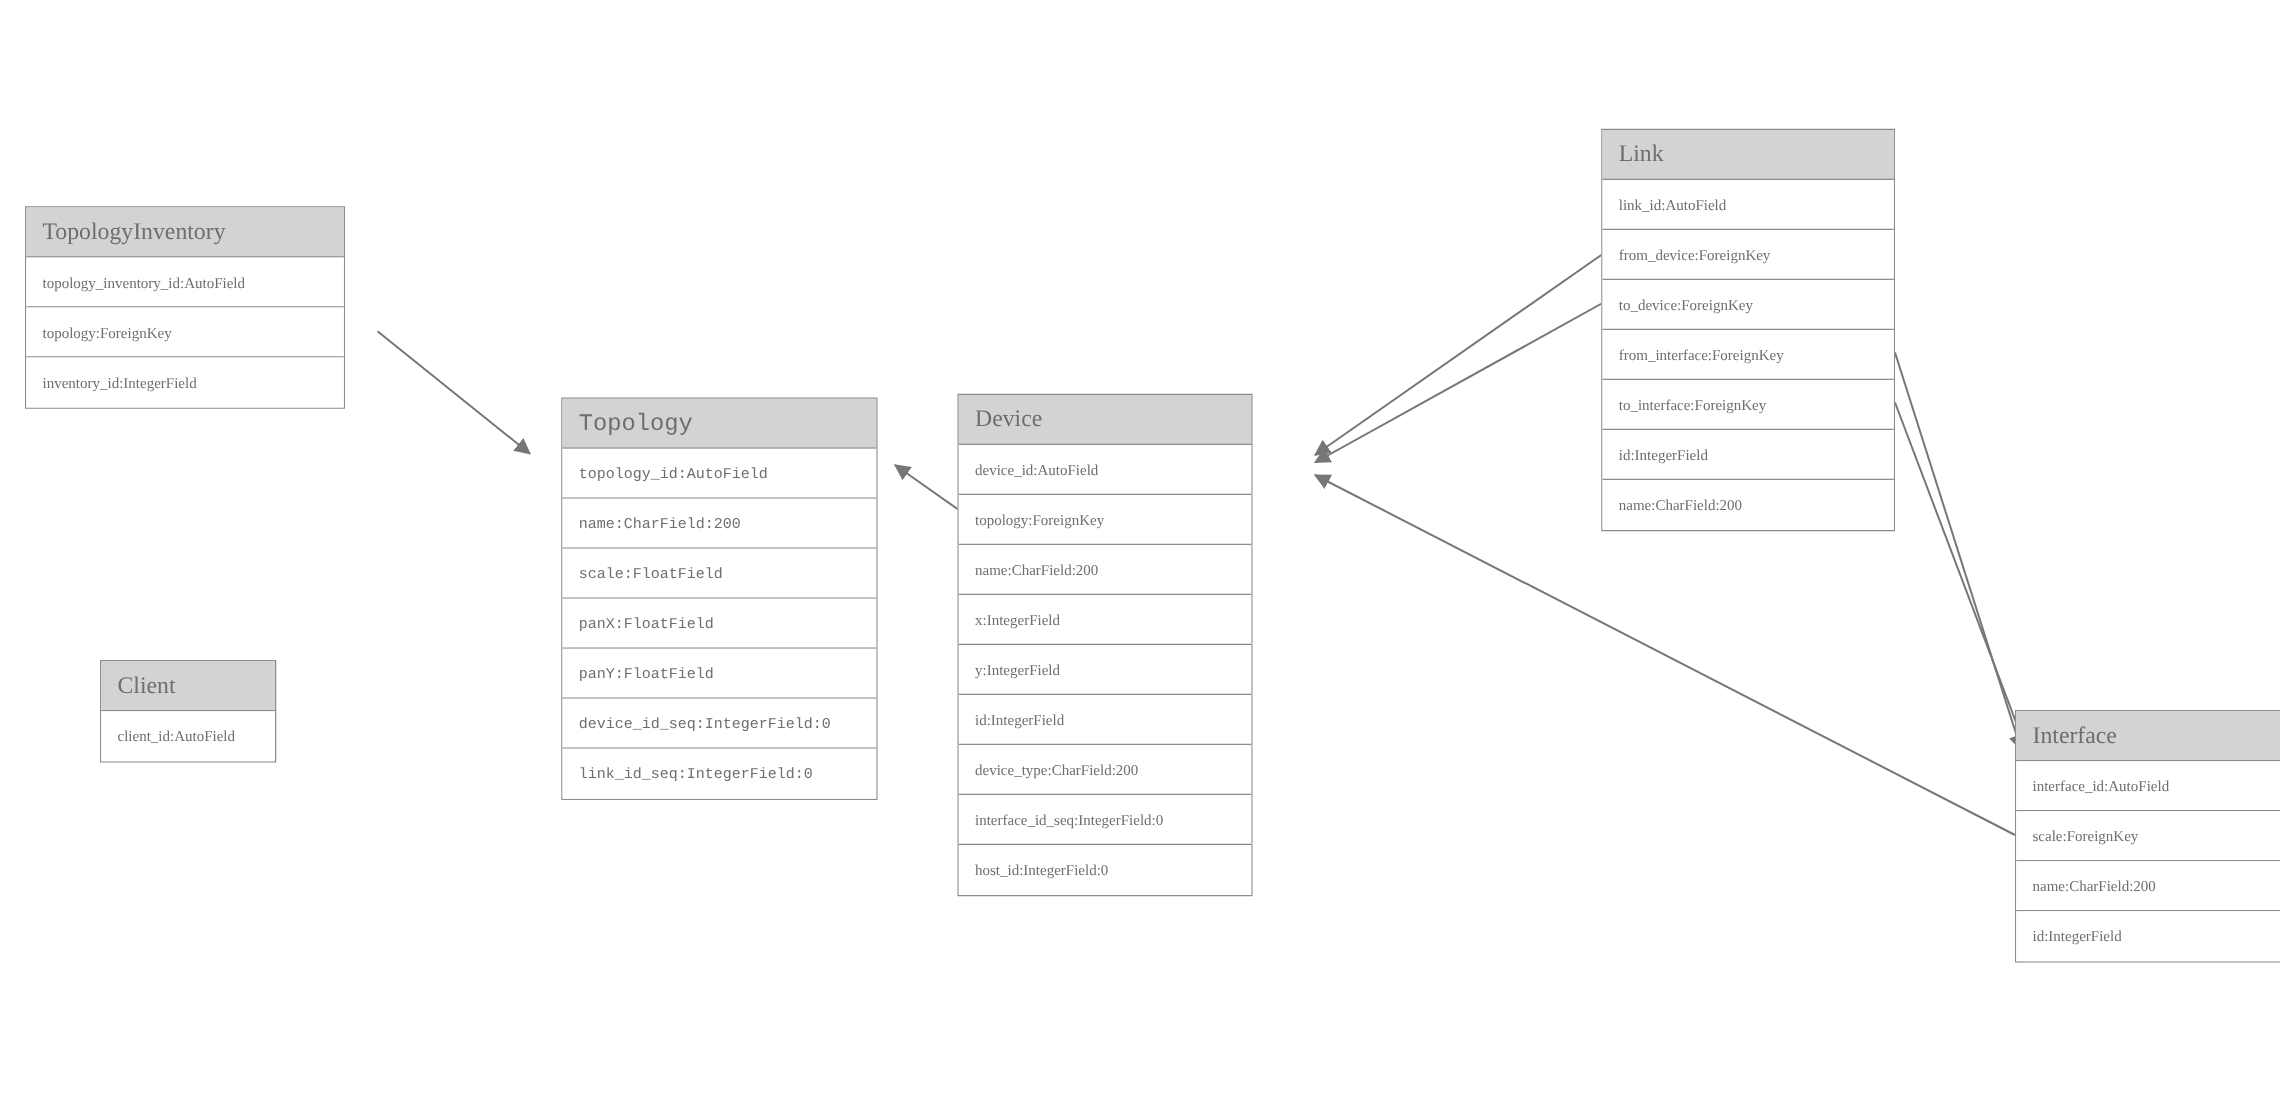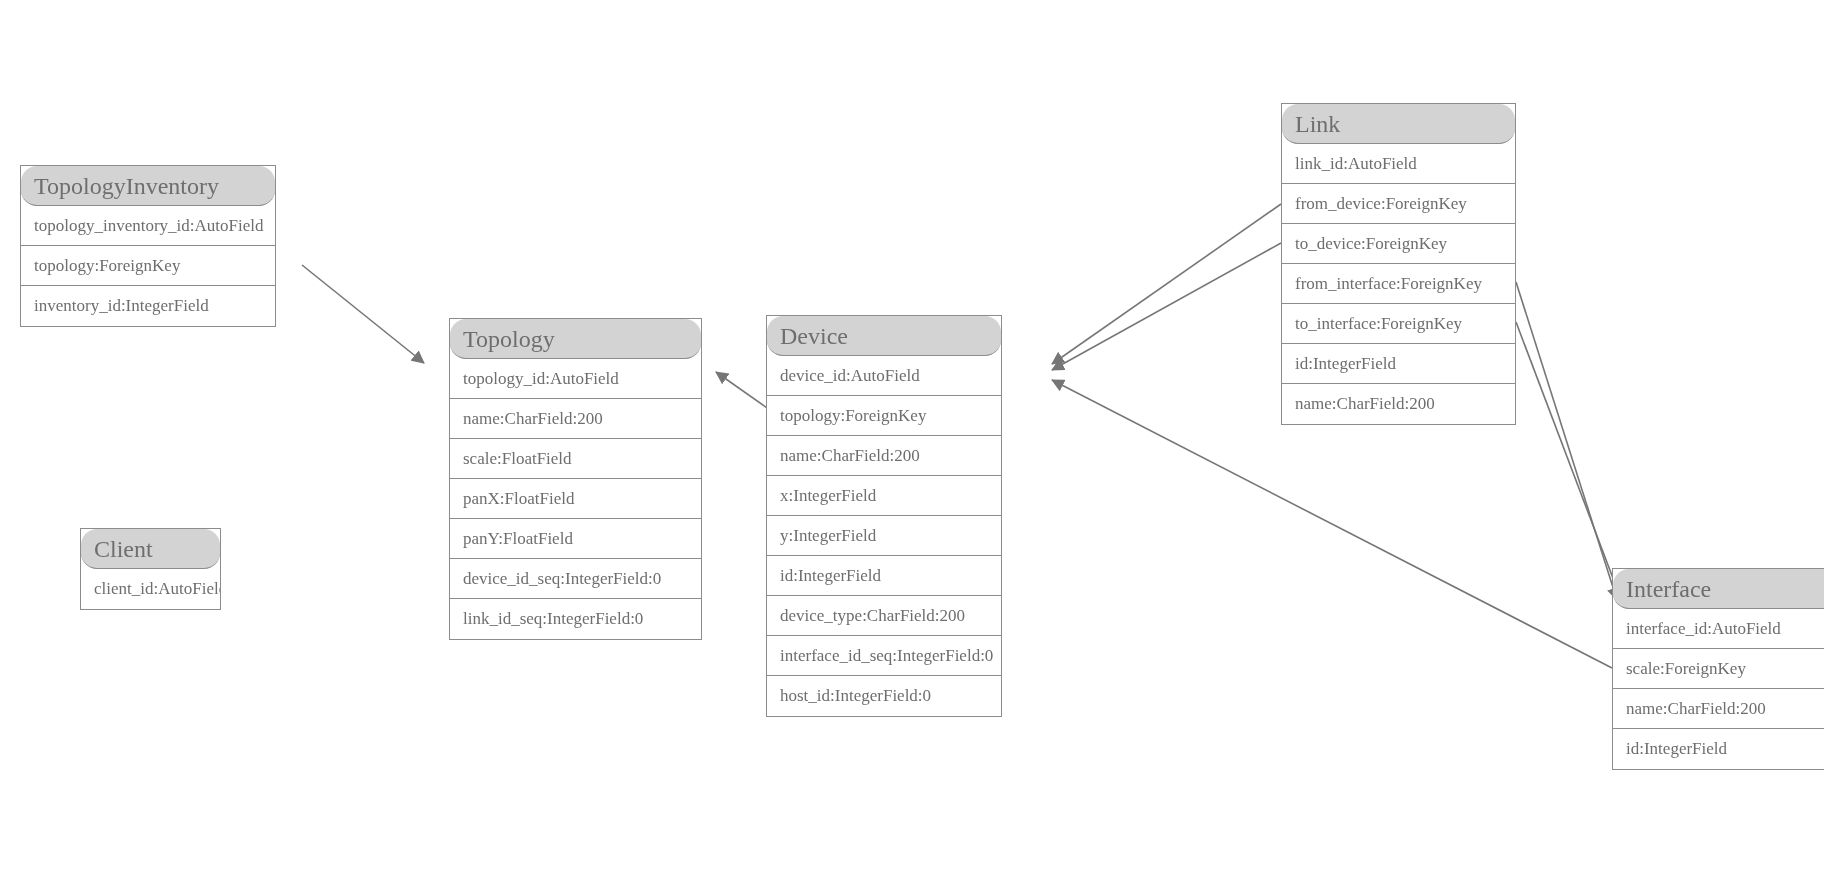--- a/index.html
+++ b/index.html
@@ -33,33 +33,32 @@
     position: absolute;
     box-sizing: border-box;
     border: 1px solid #8c8c8c;
     background: #ffffff;
   }
   .entity-header {
     box-sizing: border-box;
     background: #d3d3d3;
     border-bottom: 1px solid #8c8c8c;
     color: #6e6e6e;
-    font-size: 24px;
+    font-size: 19px;
     line-height: 40px;
     height: 40px;
     padding: 0 0 0 13px;
     white-space: nowrap;
     overflow: hidden;
-    border-radius: 16px;
   }
   .entity-field {
     box-sizing: border-box;
     border-bottom: 1px solid #8c8c8c;
     color: #6e6e6e;
-    font-size: 17px;
+    font-size: 12px;
     line-height: 40px;
     height: 40px;
     padding: 0 0 0 13px;
     white-space: nowrap;
     overflow: hidden;
     background: #ffffff;
   }
   .entity-field.last {
     border-bottom: none;
   }
@@ -96,21 +95,21 @@
     <div class="entity-field">topology_inventory_id:AutoField</div>
     <div class="entity-field">topology:ForeignKey</div>
     <div class="entity-field last">inventory_id:IntegerField</div>
   </div>
 
   <div class="entity" style="left:80px; top:528px; width:141px;">
     <div class="entity-header">Client</div>
     <div class="entity-field last">client_id:AutoField</div>
   </div>
 
-  <div class="entity" style="left:449px; top:318px; width:253px;">
+  <div class="entity" style="left:449px; top:318px; width:253px;font-family:Liberation Mono, monospace;">
     <div class="entity-header">Topology</div>
     <div class="entity-field">topology_id:AutoField</div>
     <div class="entity-field">name:CharField:200</div>
     <div class="entity-field">scale:FloatField</div>
     <div class="entity-field">panX:FloatField</div>
     <div class="entity-field">panY:FloatField</div>
     <div class="entity-field">device_id_seq:IntegerField:0</div>
     <div class="entity-field last">link_id_seq:IntegerField:0</div>
   </div>
 

